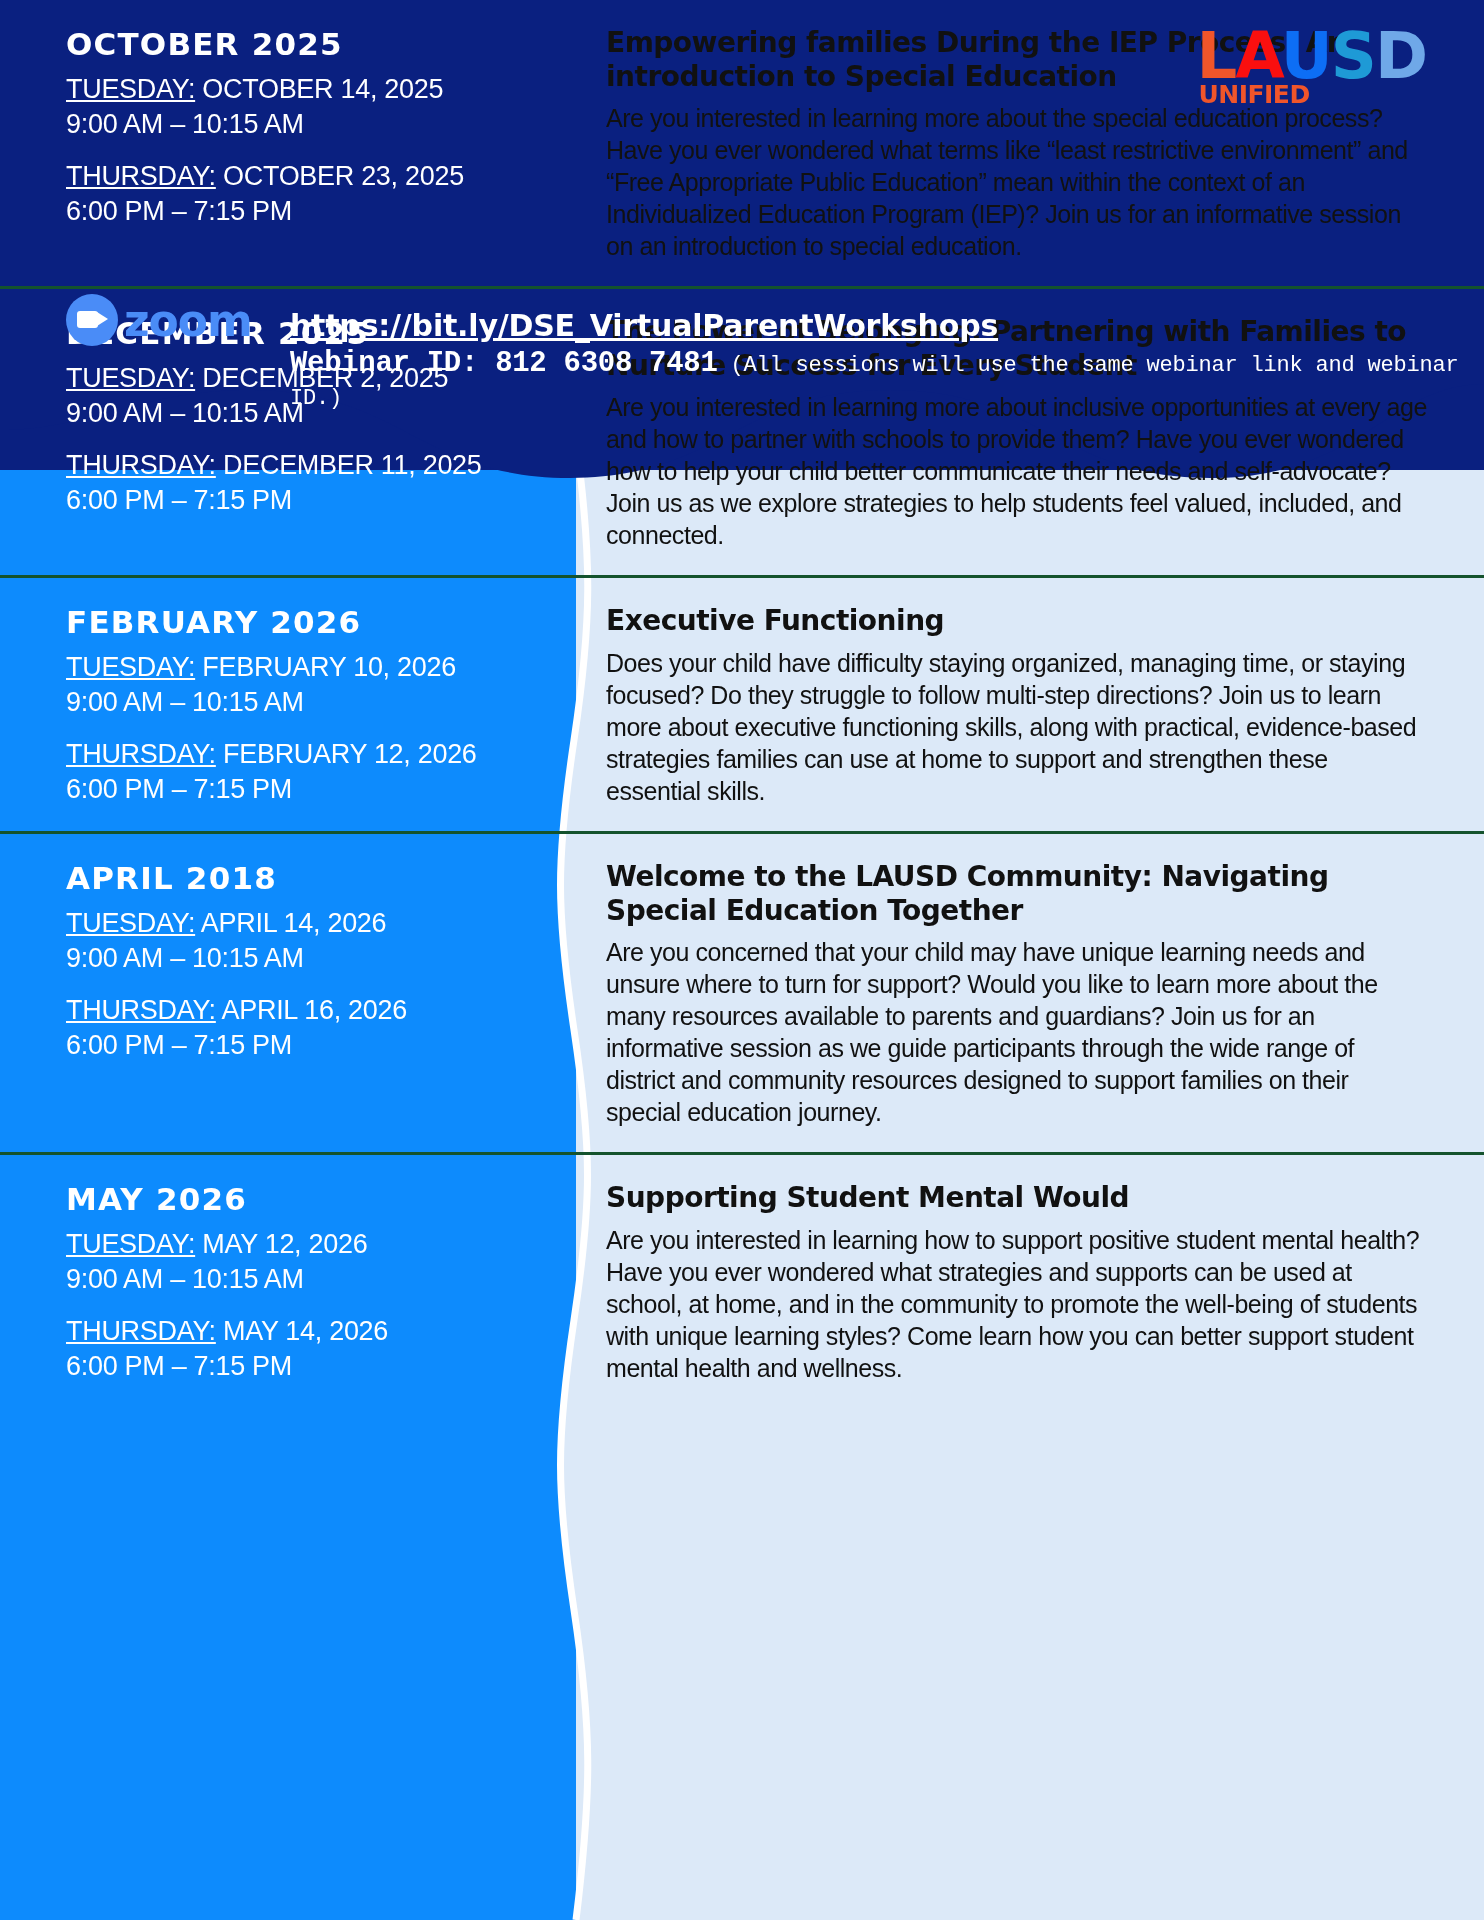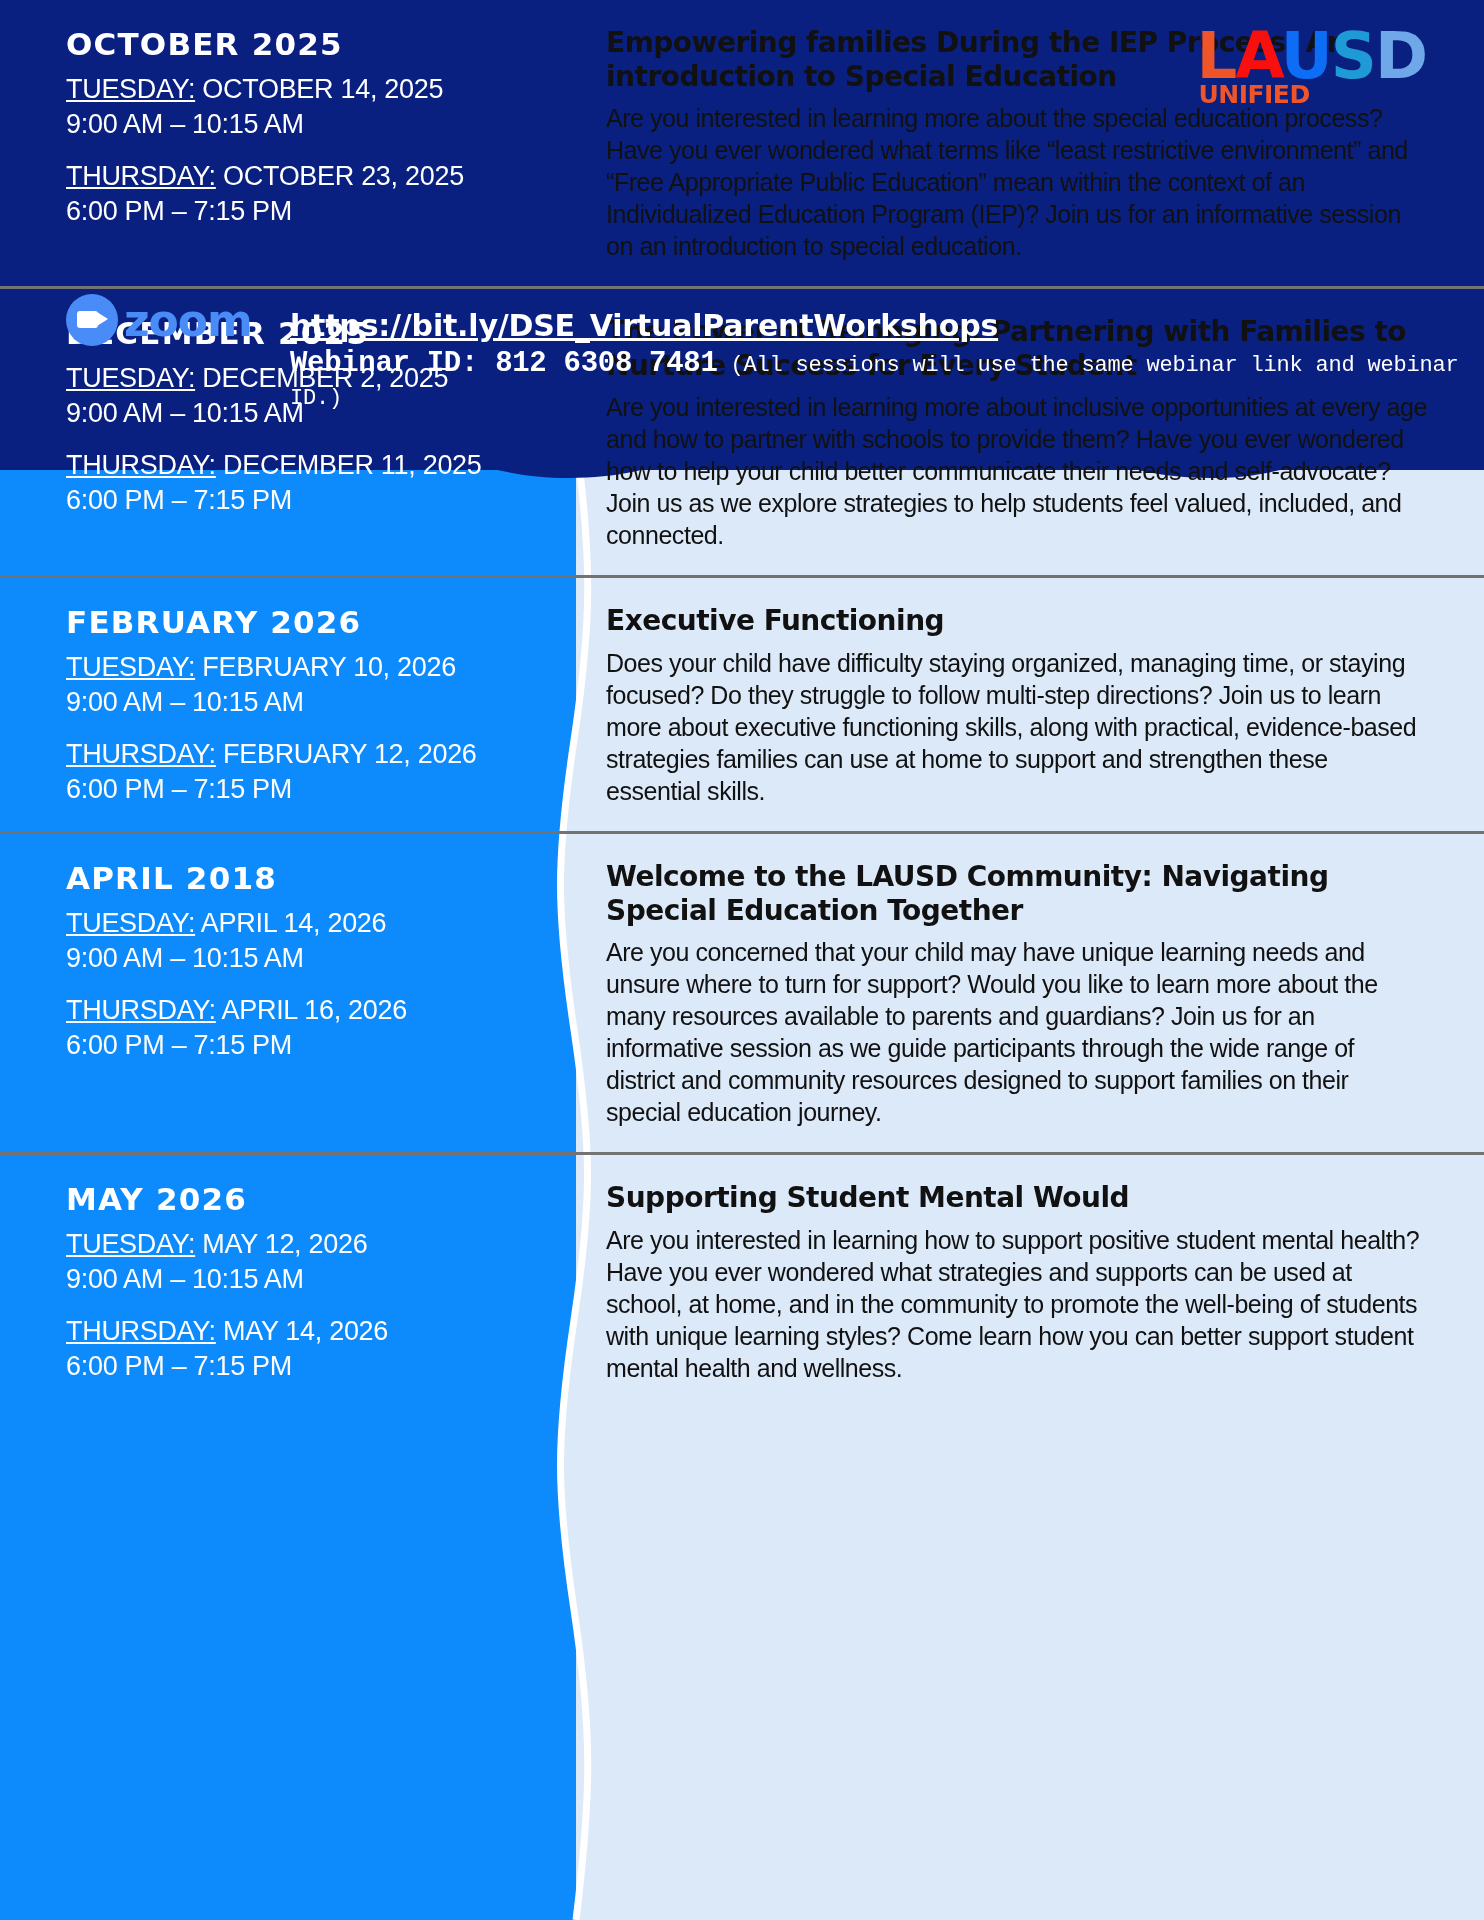--- a/index.html
+++ b/index.html
@@ -204,21 +204,21 @@
   .rows {
     position: absolute;
     left: 0;
     top: 0;
     width: 1484px;
     z-index: 4;
   }
   .row {
     position: relative;
     display: flex;
-    border-bottom: 3px solid #737373;
+    border-bottom: 3px solid #14532d;
     box-sizing: border-box;
   }
   .row:last-child { border-bottom: none; }
 
   .row-left {
     width: 576px;
     flex: 0 0 576px;
     box-sizing: border-box;
     padding: 26px 30px 24px 66px;
     color: #ffffff;

